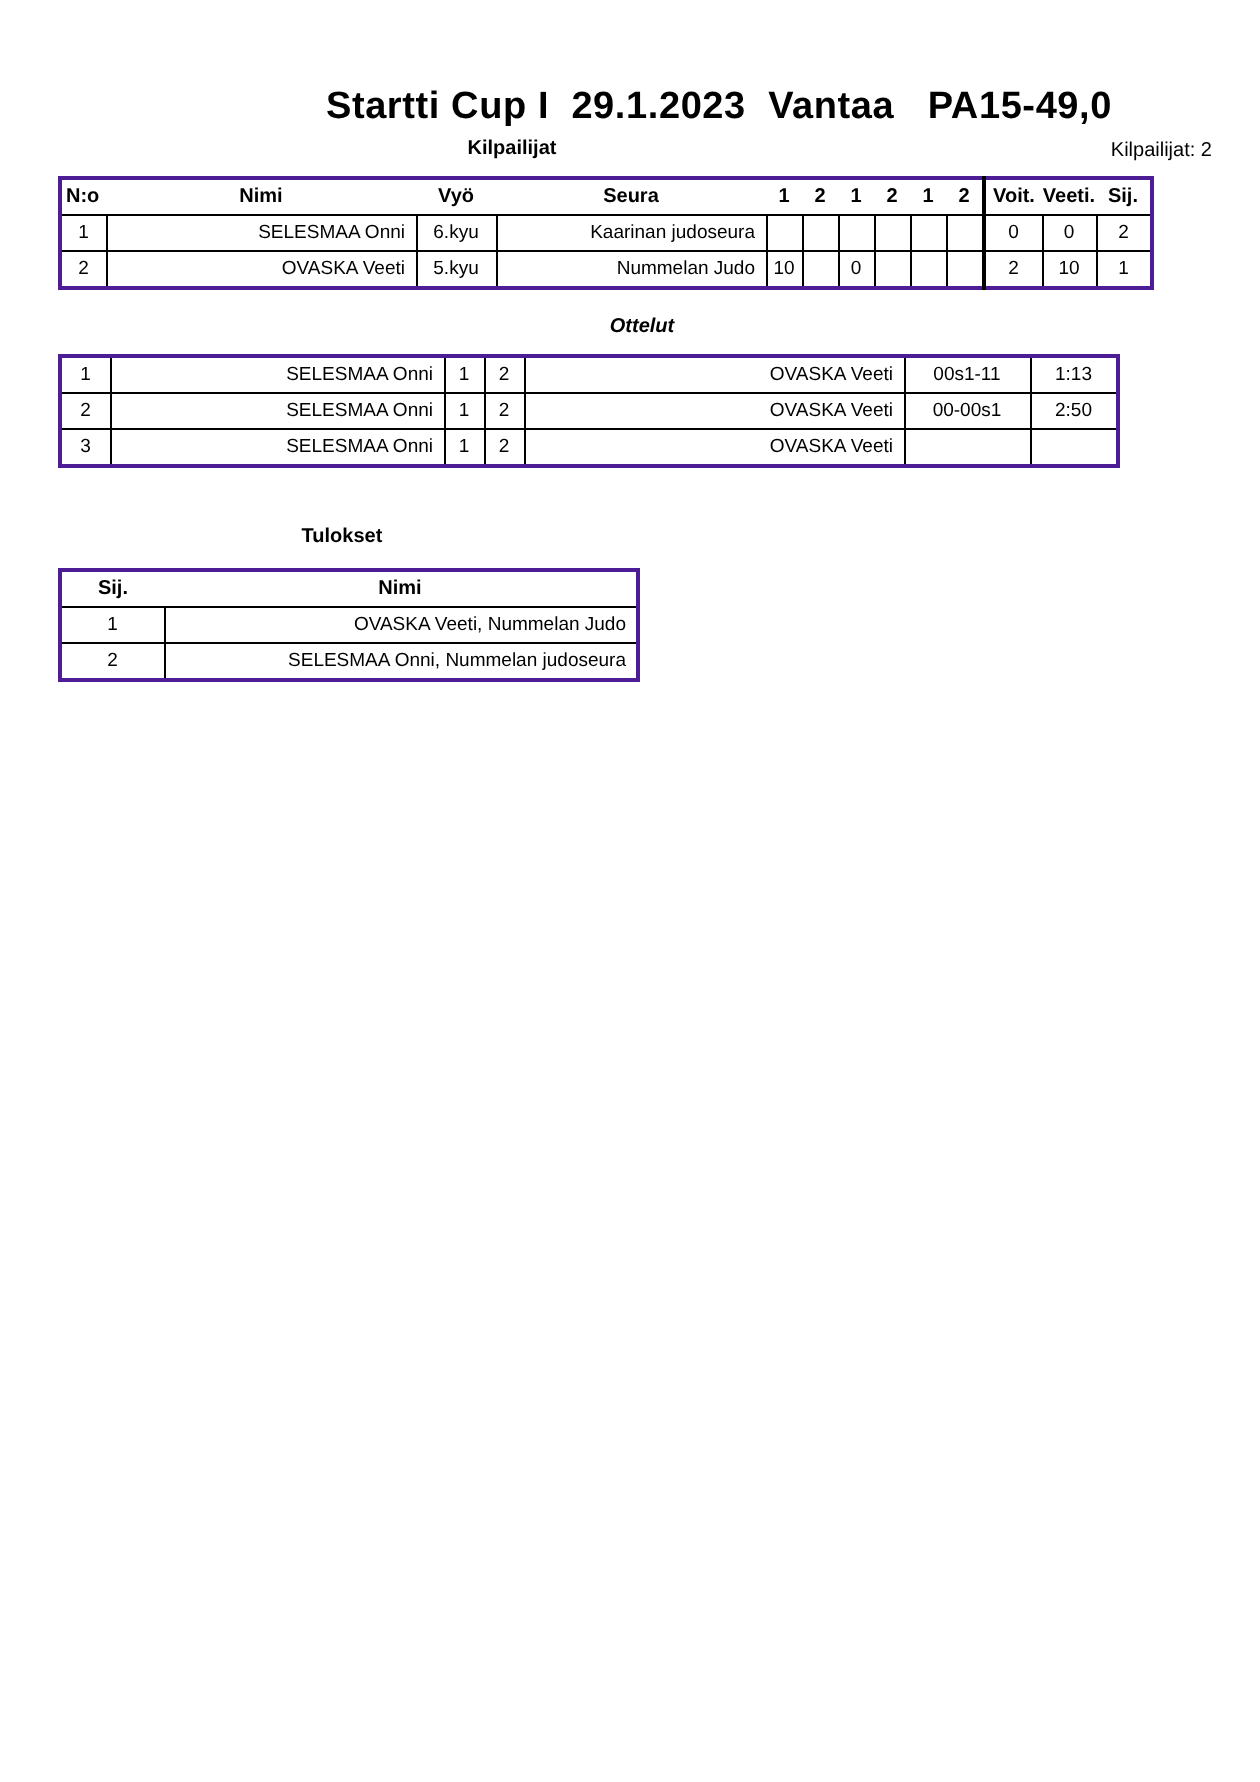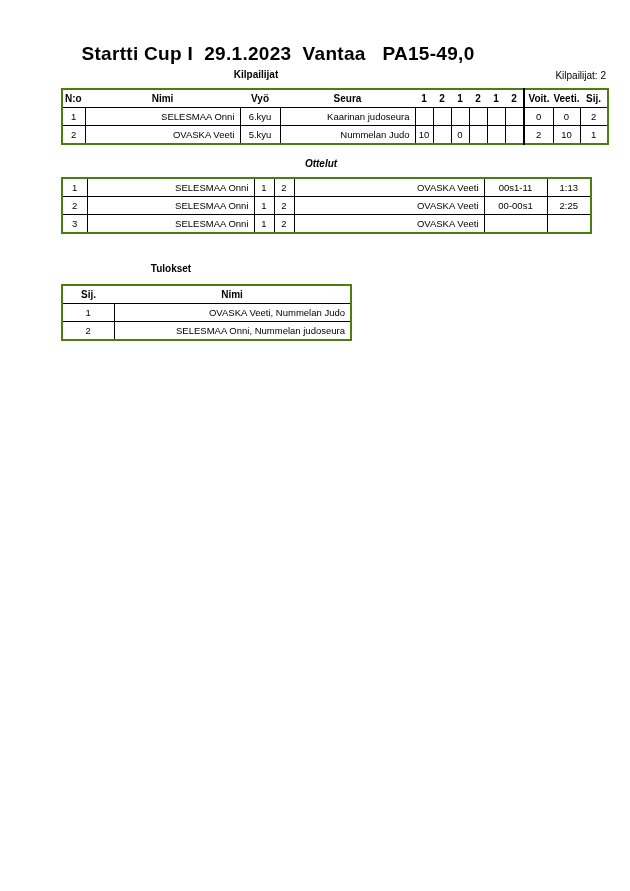--- a/index.html
+++ b/index.html
@@ -11,21 +11,21 @@
   }
   .page {
     position: relative;
     width: 630px; height: 891px;
     background: #ffffff;
     overflow: hidden;
   }
   .doc-title {
     position: absolute;
     top: 43px; left: 0; width: 556px;
-    text-align: center;
+    text-align: right;
     font-size: 19px;
     font-weight: bold;
     letter-spacing: 0.3px;
     white-space: pre;
   }
   .count-label {
     position: absolute;
     top: 70px; right: 24px;
     font-size: 10px;
   }
@@ -37,23 +37,22 @@
     white-space: nowrap;
   }
   #h-kilpailijat { left: 256px; top: 69px; }
   #h-ottelut     { left: 321px; top: 158px; font-style: italic; }
   #h-tulokset    { left: 171px; top: 263px; }
 
   table.tbl {
     position: absolute;
     border-collapse: collapse;
     table-layout: fixed;
-    border: 2px solid #4d7c0f;
+    border: 2px solid #4c1d95;
     font-size: 9.5px;
-    margin-left: 32px;
   }
   #t1 { left: 29px; top: 88px;  width: 546px; }
   #t2 { left: 29px; top: 177px; width: 529px; }
   #t3 { left: 29px; top: 284px; width: 289px; }
 
   .tbl th {
     font-size: 10px;
     font-weight: bold;
     border: none;
     border-bottom: 1px solid #000000;
@@ -174,21 +173,21 @@
       <td class="c">00s1-11</td>
       <td class="c">1:13</td>
     </tr>
     <tr>
       <td class="c">2</td>
       <td>SELESMAA Onni</td>
       <td class="c">1</td>
       <td class="c">2</td>
       <td>OVASKA Veeti</td>
       <td class="c">00-00s1</td>
-      <td class="c">2:25</td>
+      <td class="c">2:50</td>
     </tr>
     <tr>
       <td class="c">3</td>
       <td>SELESMAA Onni</td>
       <td class="c">1</td>
       <td class="c">2</td>
       <td>OVASKA Veeti</td>
       <td class="c"></td>
       <td class="c"></td>
     </tr>

